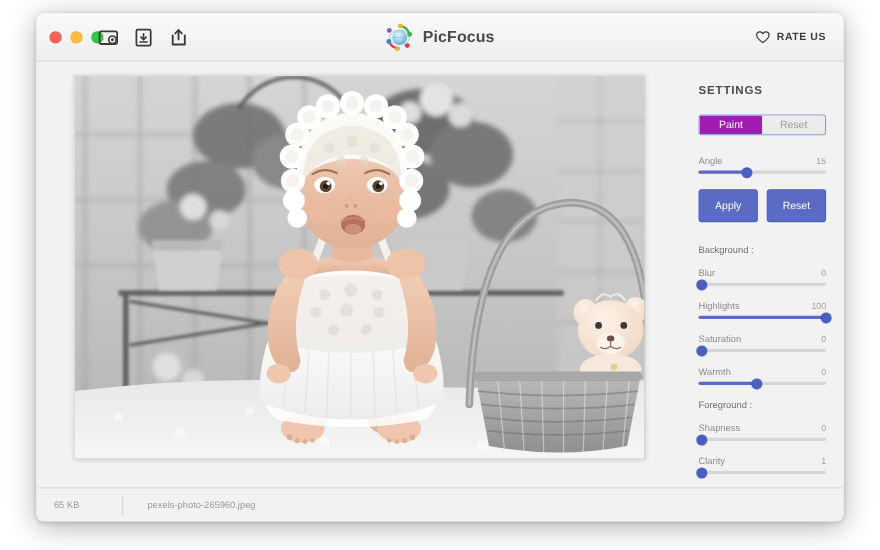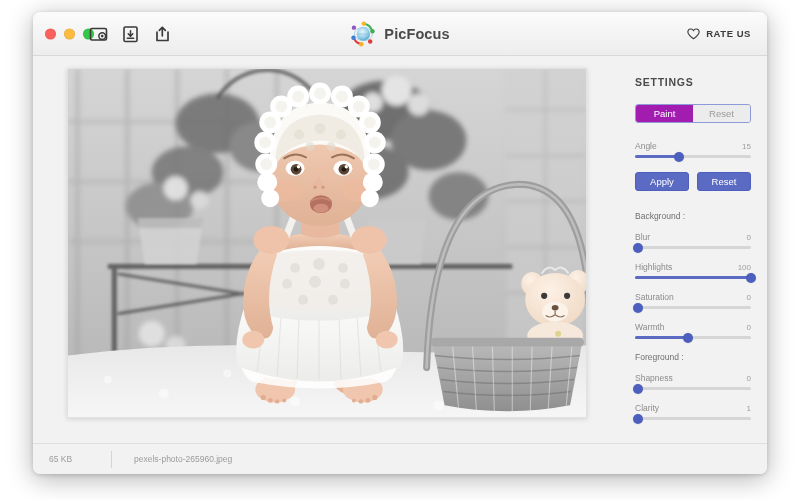--- a/index.html
+++ b/index.html
@@ -230,21 +230,21 @@
   }
 
   
   .actions {
     display: flex;
     gap: 8px;
     margin: 14px 0 20px 0;
   }
   .abtn {
     flex: 1 1 50%;
-    height: 19px;
+    height: 30px;
     border: 1px solid #4d5fbe;
     border-radius: 3px;
     background: #5b6bc4;
     color: #ffffff;
     font-size: 9.5px;
     display: flex;
     align-items: center;
     justify-content: center;
     cursor: pointer;
     user-select: none;

